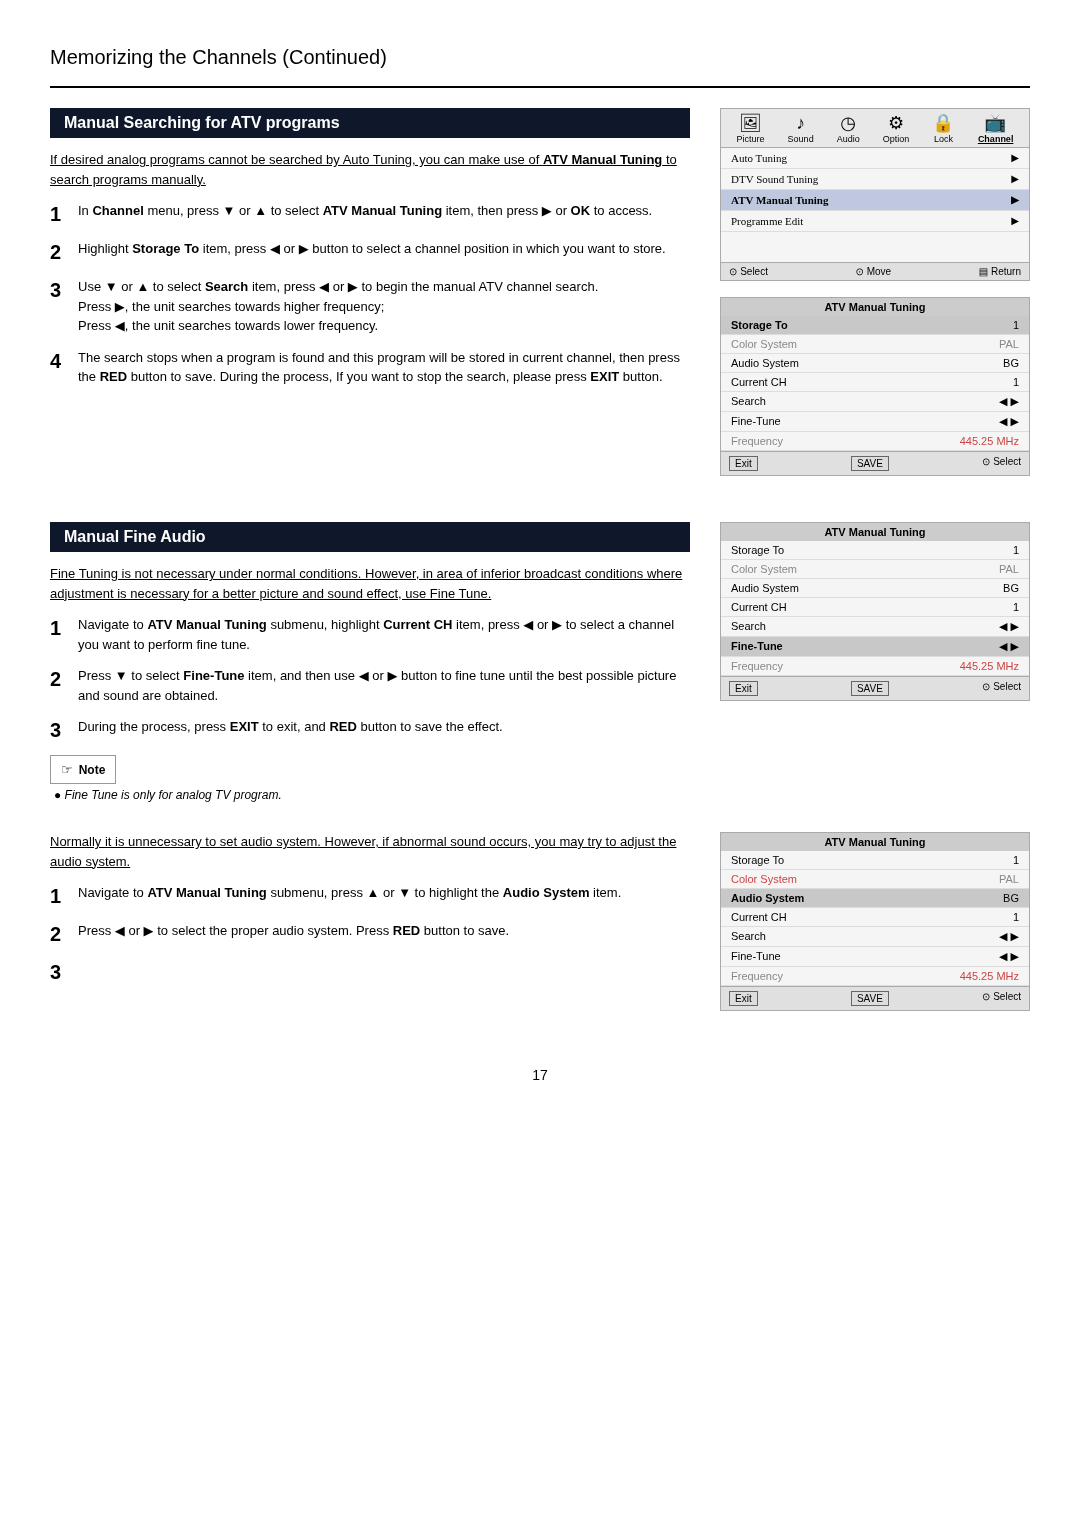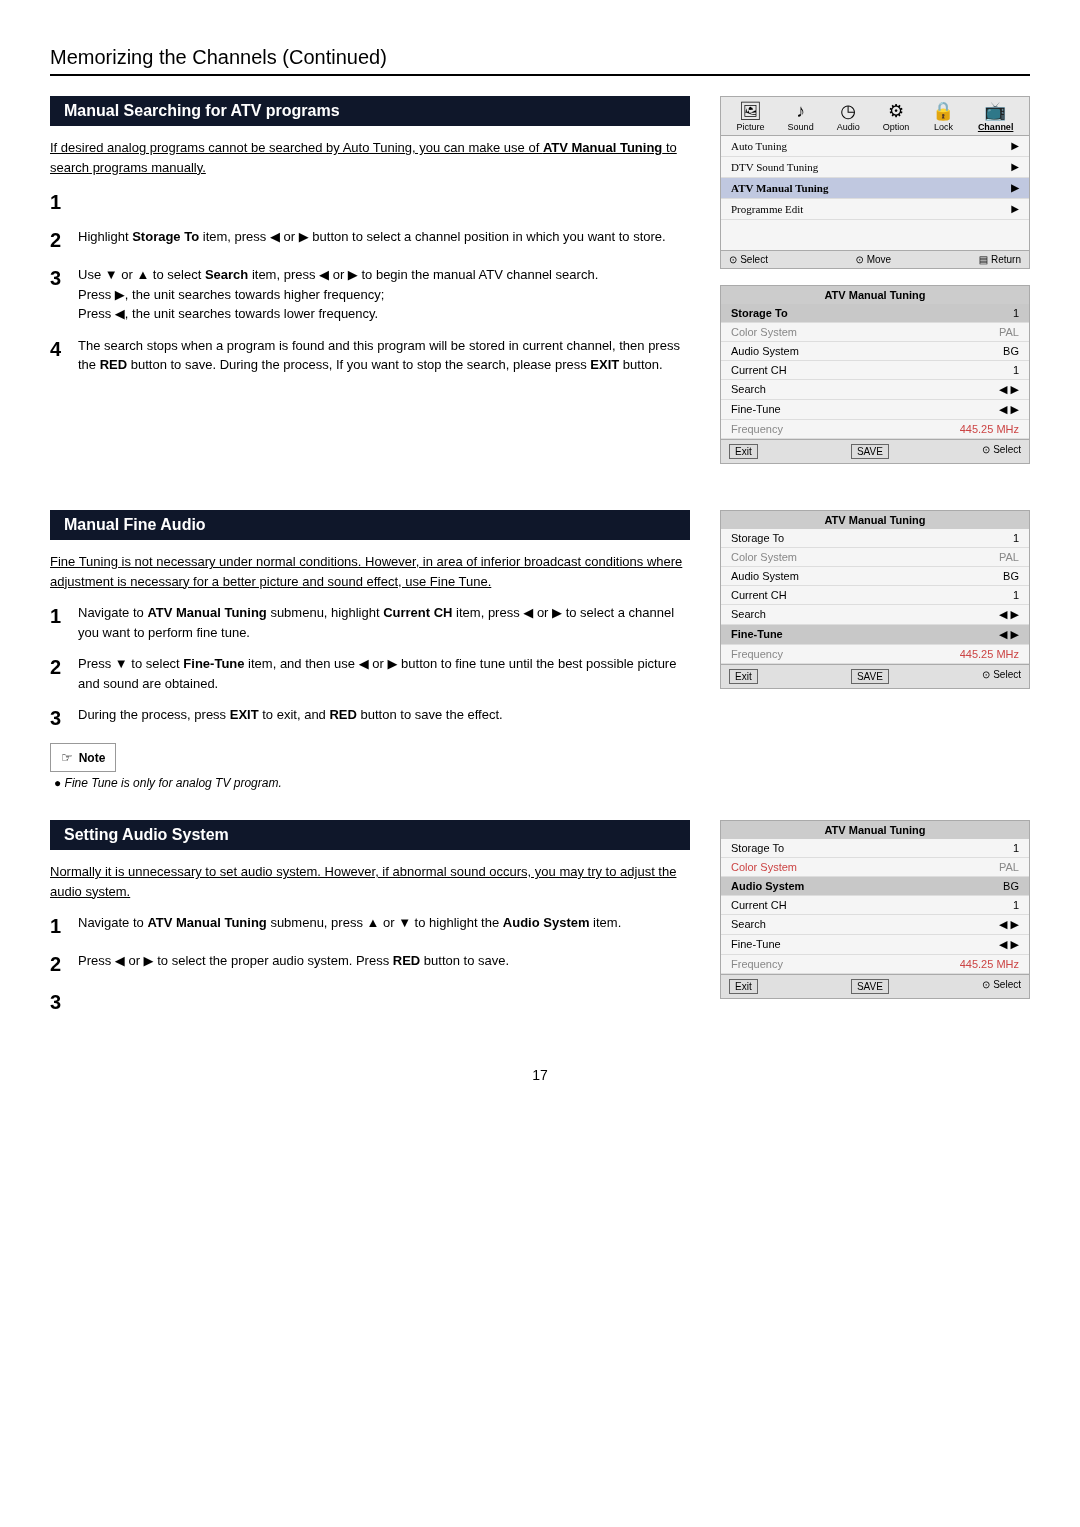--- a/index.html
+++ b/index.html
@@ -11,21 +11,21 @@
       width: 1080px;
       min-height: 1527px;
       padding: 40px 50px;
     }
 
     
     .page-title {
       font-size: 26px;
       font-weight: bold;
       border-bottom: 2px solid #000;
-      padding-bottom: 3px;
+      padding-bottom: 15px;
       margin-bottom: 20px;
     }
     .page-title span { font-weight: normal; font-size: 20px; }
 
     
     .section-header {
       background: #0f172a;
       color: #fff;
       font-size: 16px;
       font-weight: bold;
@@ -185,20 +185,21 @@
   <div class="left-col">
     <div class="section-header">
       <span>Manual Searching for ATV programs</span>
     </div>
     <p class="intro-text">
       If desired analog programs cannot be searched by Auto Tuning, you can make use of <b>ATV Manual Tuning</b> to search programs manually.
     </p>
     <ul class="steps">
       <li class="step-item">
         <span class="step-num">1</span>
+        <span class="step-text">In <b>Channel</b> menu, press ▼ or ▲ to select <b>ATV Manual Tuning</b> item, then press ▶ or <b>OK</b> to access.</span>
       </li>
       <li class="step-item">
         <span class="step-num">2</span>
         <span class="step-text">Highlight <b>Storage To</b> item, press ◀ or ▶ button to select a channel position in which you want to store.</span>
       </li>
       <li class="step-item">
         <span class="step-num">3</span>
         <span class="step-text">Use ▼ or ▲ to select <b>Search</b> item, press ◀ or ▶ to begin the manual ATV channel search.<br>Press ▶, the unit searches towards higher frequency;<br>Press ◀, the unit searches towards lower frequency.</span>
       </li>
       <li class="step-item">
@@ -365,23 +366,20 @@
         <span class="btn-small">Exit</span>
         <span class="btn-small">SAVE</span>
         <span>⊙ Select</span>
       </div>
     </div>
   </div>
 </div>
 
 <div class="content-area">
   <div class="left-col">
-    <div class="section-header">
-      <span>Setting Audio System</span>
-    </div>
     <p class="intro-text">
       Normally it is unnecessary to set audio system. However, if abnormal sound occurs, you may try to adjust the audio system.
     </p>
     <ul class="steps">
       <li class="step-item">
         <span class="step-num">1</span>
         <span class="step-text">Navigate to <b>ATV Manual Tuning</b> submenu, press ▲ or ▼ to highlight the <b>Audio System</b> item.</span>
       </li>
       <li class="step-item">
         <span class="step-num">2</span>

